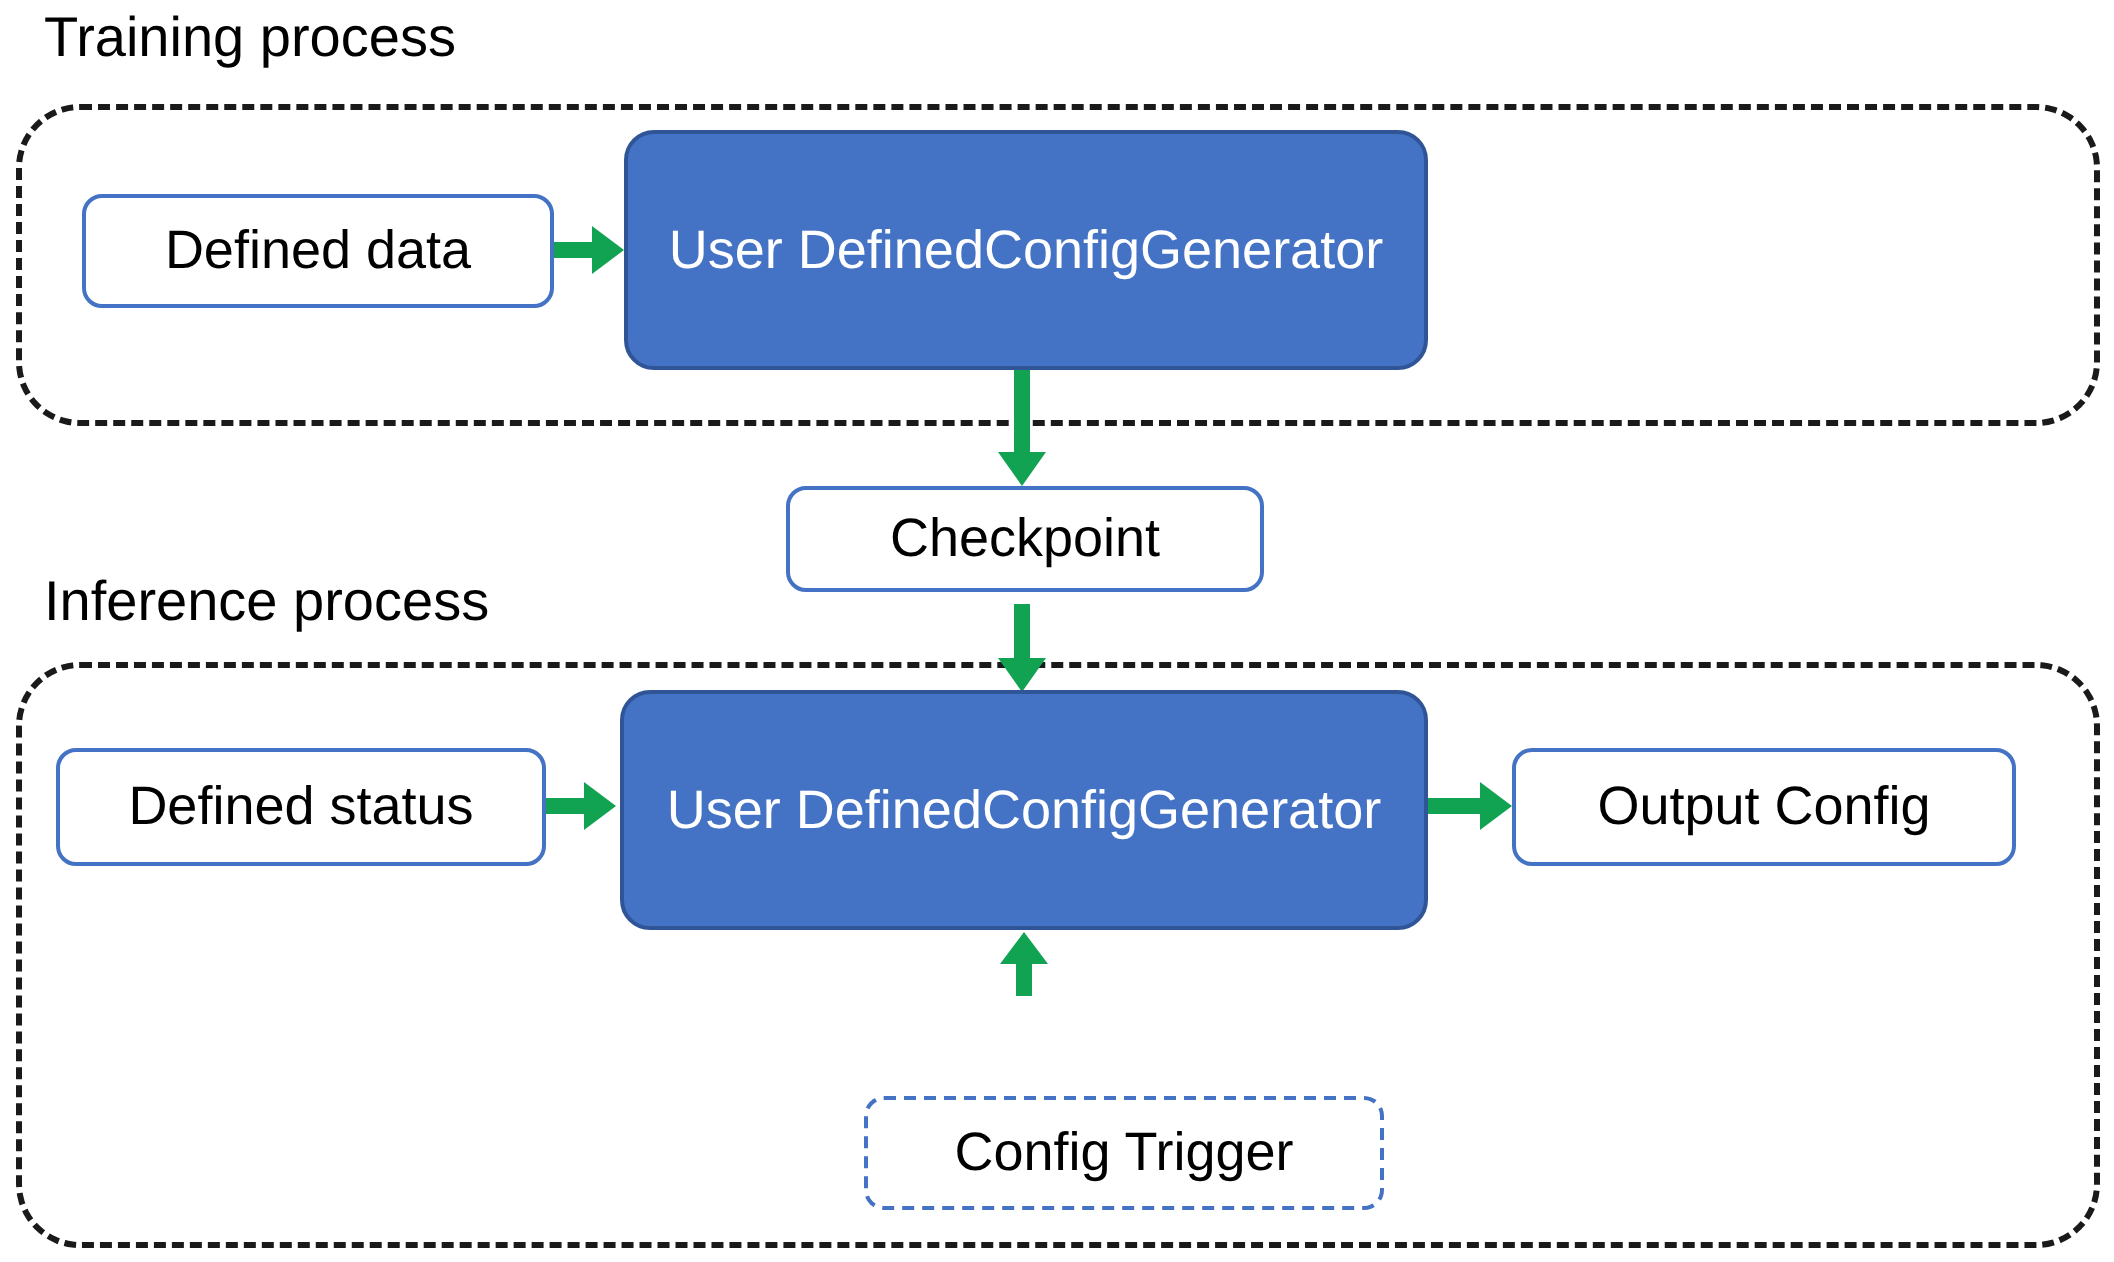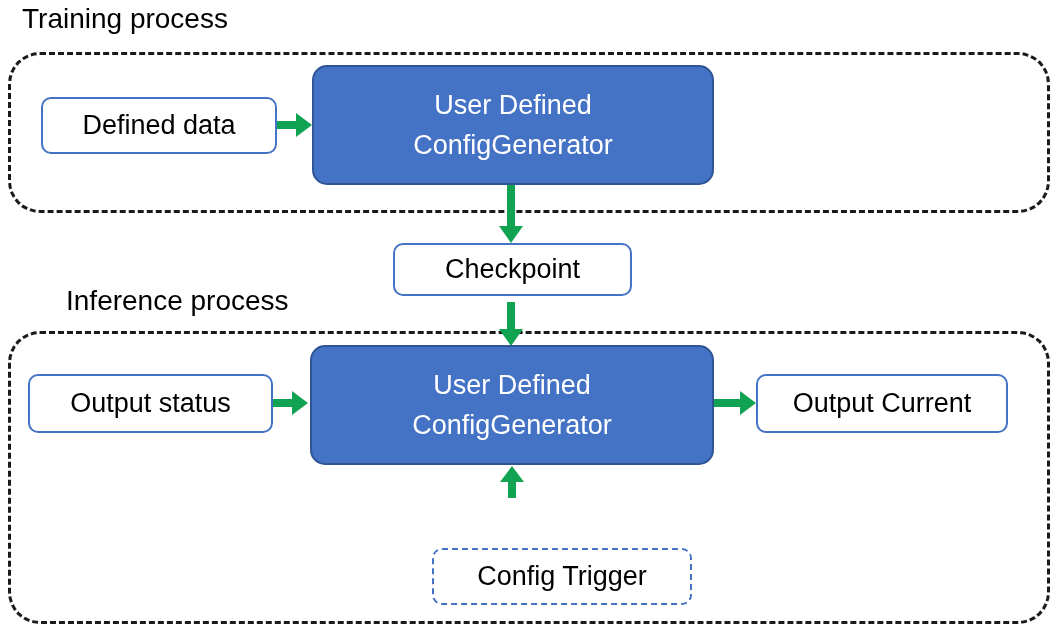--- a/index.html
+++ b/index.html
@@ -43,21 +43,21 @@
     font-size: 27px;
     color: var(--text-dark, #000);
     z-index: 3;
     white-space: nowrap;
   }
   .node.generator {
     background: var(--generator-fill, #4472C4);
     border: 2px solid var(--generator-border, #2F5597);
     border-radius: 15px;
     color: var(--text-light, #fff);
-    flex-direction: column;
+    flex-direction: row;
     line-height: 40px;
   }
   .node.trigger {
     border-style: dashed;
   }
   .arrow {
     position: absolute;
     color: var(--arrow-green, #12A352);
     z-index: 2;
     display: block;
@@ -90,43 +90,43 @@
   </svg>
 
   <div class="node" style="left:393px; top:243px; width:239px; height:53px;">
     <span>Checkpoint</span>
   </div>
 
   <svg class="arrow" style="left:498px; top:302px;" width="26" height="44" viewBox="0 0 26 44" aria-hidden="true">
     <polygon points="9,0 17,0 17,27 25,27 13,44 1,27 9,27" fill="currentColor"></polygon>
   </svg>
 
-  <div class="section-title" style="left:22px; top:285px;margin-left:44px;">Inference process</div>
+  <div class="section-title" style="left:22px; top:285px;">Inference process</div>
 
   <div class="container-frame" style="left:8px; top:331px; width:1042px; height:293px;"></div>
 
   <div class="node" style="left:28px; top:374px; width:245px; height:59px;">
-    <span>Output status</span>
+    <span>Defined status</span>
   </div>
 
   <svg class="arrow" style="left:273px; top:390px;" width="35" height="26" viewBox="0 0 35 26" aria-hidden="true">
     <polygon points="0,9 19,9 19,1 35,13 19,25 19,17 0,17" fill="currentColor"></polygon>
   </svg>
 
   <div class="node generator" style="left:310px; top:345px; width:404px; height:120px;">
     <span>User Defined</span>
     <span>ConfigGenerator</span>
   </div>
 
   <svg class="arrow" style="left:714px; top:390px;" width="42" height="26" viewBox="0 0 42 26" aria-hidden="true">
     <polygon points="0,9 26,9 26,1 42,13 26,25 26,17 0,17" fill="currentColor"></polygon>
   </svg>
 
   <div class="node" style="left:756px; top:374px; width:252px; height:59px;">
-    <span>Output Current</span>
+    <span>Output Config</span>
   </div>
 
   <svg class="arrow" style="left:499px; top:466px;" width="26" height="32" viewBox="0 0 26 32" aria-hidden="true">
     <polygon points="13,0 25,16 17,16 17,32 9,32 9,16 1,16" fill="currentColor"></polygon>
   </svg>
 
 
   <div class="node trigger" style="left:432px; top:548px; width:260px; height:57px; z-index:4;">
     <span>Config Trigger</span>
   </div>

